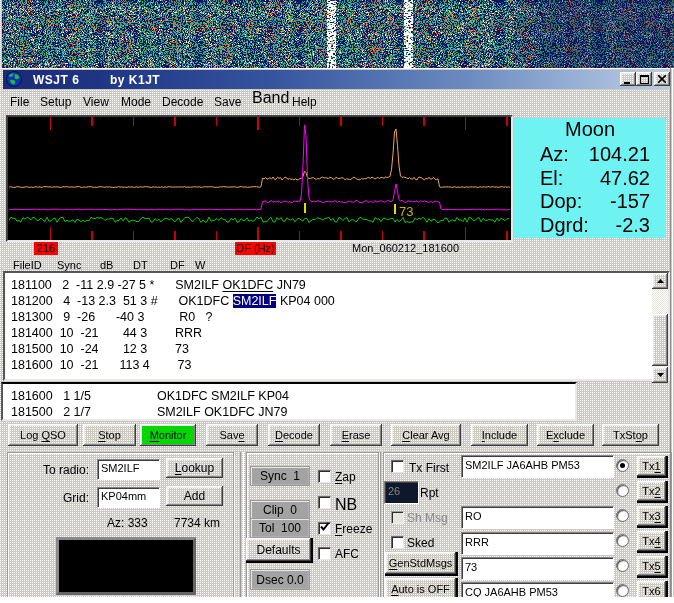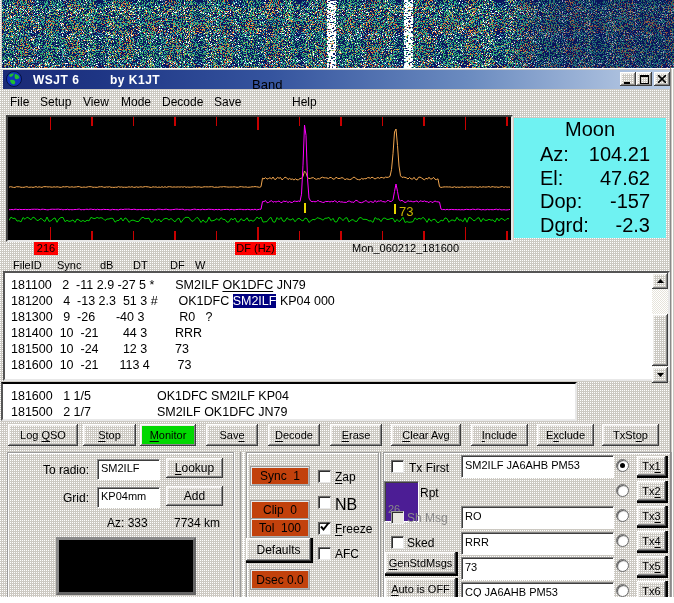--- a/index.html
+++ b/index.html
@@ -4,21 +4,21 @@
 html,body{margin:0;padding:0}
 #page{position:relative;width:674px;height:597px;overflow:hidden;
   font-family:"Liberation Sans",sans-serif;background:#0a1548}
 .ab{position:absolute}
 .dith{background-color:#ccc9c2;background-image:radial-gradient(circle at 0.75px 0.75px,#fff 0.62px,rgba(255,255,255,0) 0.75px);background-size:2px 2px}
 .btn{background-color:#ccc9c2;background-image:radial-gradient(circle at 0.75px 0.75px,#fff 0.62px,rgba(255,255,255,0) 0.75px);background-size:2px 2px;
   box-shadow:inset -1px -1px 0 #3c3c3c,inset 1px 1px 0 #fff,inset -2px -2px 0 #878787,inset 2px 2px 0 #eeece8;
   font-size:11px;color:#000;text-align:center;display:flex;align-items:center;justify-content:center;white-space:pre}
 .fld{background:#fff;border:1px solid;border-color:#848484 #fff #fff #848484;
   box-shadow:inset 1px 1px 0 #3e3e3e;font-size:11px;color:#000;white-space:pre;overflow:hidden}
-.wbox{background:#c2410c;border:1px solid #9a9a9a;box-shadow:inset 1px 1px 0 #e8e8e8, inset -1px -1px 0 #b0b0b0;
+.wbox{background:#a3a3a3;border:1px solid #9a9a9a;box-shadow:inset 1px 1px 0 #e8e8e8, inset -1px -1px 0 #b0b0b0;
   font-size:12px;color:#000;display:flex;align-items:center;justify-content:center;white-space:pre}
 .lbl{font-size:11px;color:#000;white-space:pre}
 .chk{width:11px;height:11px;background:#fff;border:1px solid;border-color:#6a6a6a #e8e8e8 #e8e8e8 #6a6a6a;box-shadow:inset 1px 1px 0 #2e2e2e}
 .rad{width:11px;height:11px;border-radius:50%;background:#fff;border:1px solid #6a6a6a;box-shadow:inset 1px 1px 1px #555}
 .mono{font-family:Liberation Sans, sans-serif;font-size:12.5px;line-height:16px;white-space:pre;color:#000}
 .red{background:#f00;color:#000;font-size:11px;text-align:center;line-height:13px}
 u{text-decoration-thickness:1px;text-underline-offset:2px}
 </style></head><body>
 <div id="page">
 
@@ -81,21 +81,21 @@
       </svg></div>
 <div class="ab btn" style="left:654px;top:72px;width:16px;height:14px"><svg width="8" height="8">
         <path d="M0 0 L8 8 M8 0 L0 8" stroke="#000" stroke-width="1.6"></path>
       </svg></div>
 <div class="ab lbl" style="left:10px;top:95px;font-size:12px">File</div>
 <div class="ab lbl" style="left:40px;top:95px;font-size:12px">Setup</div>
 <div class="ab lbl" style="left:83px;top:95px;font-size:12px">View</div>
 <div class="ab lbl" style="left:121px;top:95px;font-size:12px">Mode</div>
 <div class="ab lbl" style="left:162px;top:95px;font-size:12px">Decode</div>
 <div class="ab lbl" style="left:214px;top:95px;font-size:12px">Save</div>
-<div class="ab lbl" style="left:252px;top:77px;font-size:13px">Band</div>
+<div class="ab lbl" style="left:252px;top:89px;font-size:16px">Band</div>
 <div class="ab lbl" style="left:292px;top:95px;font-size:12px">Help</div>
 
 <div class="ab" style="left:6px;top:115px;width:503px;height:123px;border:2px solid;border-color:#404040 #e8e8e8 #e8e8e8 #404040;background:#000"></div>
 <svg class="ab" style="left:9px;top:117px" width="503" height="123">
  <g stroke="#c80000" stroke-width="1.5" shape-rendering="crispEdges">
         <line x1="41.6" y1="0" x2="41.6" y2="13"></line>
         <line x1="83.1" y1="0" x2="83.1" y2="9"></line>
         <line x1="124.6" y1="0" x2="124.6" y2="9"></line>
         <line x1="166.1" y1="0" x2="166.1" y2="9"></line>
         <line x1="207.6" y1="0" x2="207.6" y2="9"></line>
@@ -206,21 +206,21 @@
     <div class="ab lbl" style="left:335px;top:522px;font-size:12px"><u>F</u>reeze</div>
 <svg class="ab" style="left:319px;top:521px" width="12" height="12">
       <path d="M2 5.5 L4.5 8.5 L9.5 2" stroke="#000" stroke-width="2" fill="none"></path>
     </svg>
 <div class="ab chk" style="left:318px;top:547px"></div>
     <div class="ab lbl" style="left:335px;top:547px;font-size:12px">AFC</div>
 
 <div class="ab chk" style="left:391px;top:460px"></div>
     <div class="ab lbl" style="left:409px;top:461px;font-size:12px">Tx First</div>
 <div class="ab fld" style="left:461px;top:455px;width:148px;height:18px;padding:3px 0 0 3px">SM2ILF JA6AHB PM53</div>
-<div class="ab fld dith" style="left:384px;top:481px;width:30px;height:18px;color:#888;padding:21px 0 0 3px;background-color:#4c1d95">26</div>
+<div class="ab fld dith" style="left:384px;top:481px;width:30px;height:18px;color:#888;padding:3px 0 0 3px;background-color:#0f172a">26</div>
 <div class="ab lbl" style="left:420px;top:486px;font-size:12px">Rpt</div>
 <div class="ab chk" style="left:391px;top:511px;background:#e8e6e0;border-color:#9a9a9a #eee #eee #9a9a9a"></div>
     <div class="ab lbl" style="left:407px;top:511px;font-size:12px;color:#8a8a8a">Sh Msg</div>
 <div class="ab fld" style="left:461px;top:506px;width:148px;height:18px;padding:3px 0 0 3px">RO</div>
 <div class="ab chk" style="left:391px;top:536px"></div>
     <div class="ab lbl" style="left:407px;top:536px;font-size:12px">Sked</div>
 <div class="ab fld" style="left:461px;top:532px;width:148px;height:18px;padding:3px 0 0 3px">RRR</div>
 <div class="ab btn" style="left:385px;top:552px;width:71px;height:22px;border-right:2px solid #000;border-bottom:2px solid #000"><u>G</u>enStdMsgs</div>
 <div class="ab fld" style="left:461px;top:557px;width:148px;height:18px;padding:3px 0 0 3px">73</div>
 <div class="ab btn" style="left:385px;top:578px;width:71px;height:22px;border-right:2px solid #000;border-bottom:2px solid #000"><u>A</u>uto is OFF</div>

